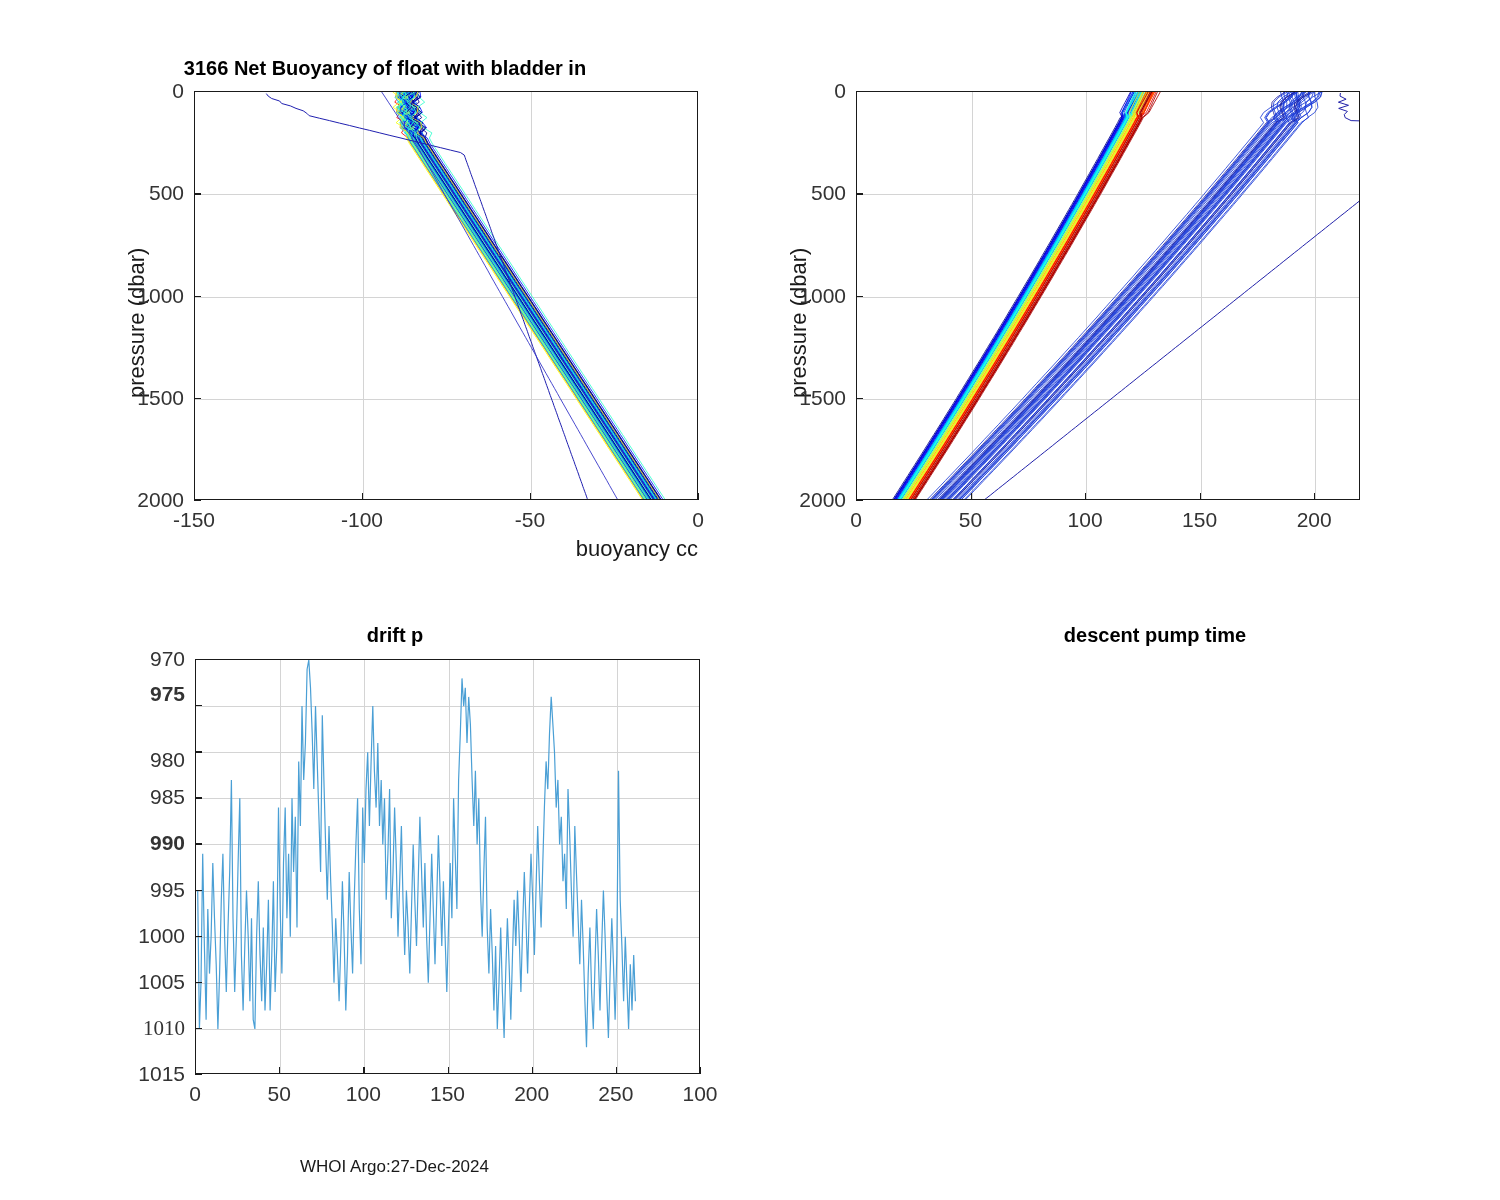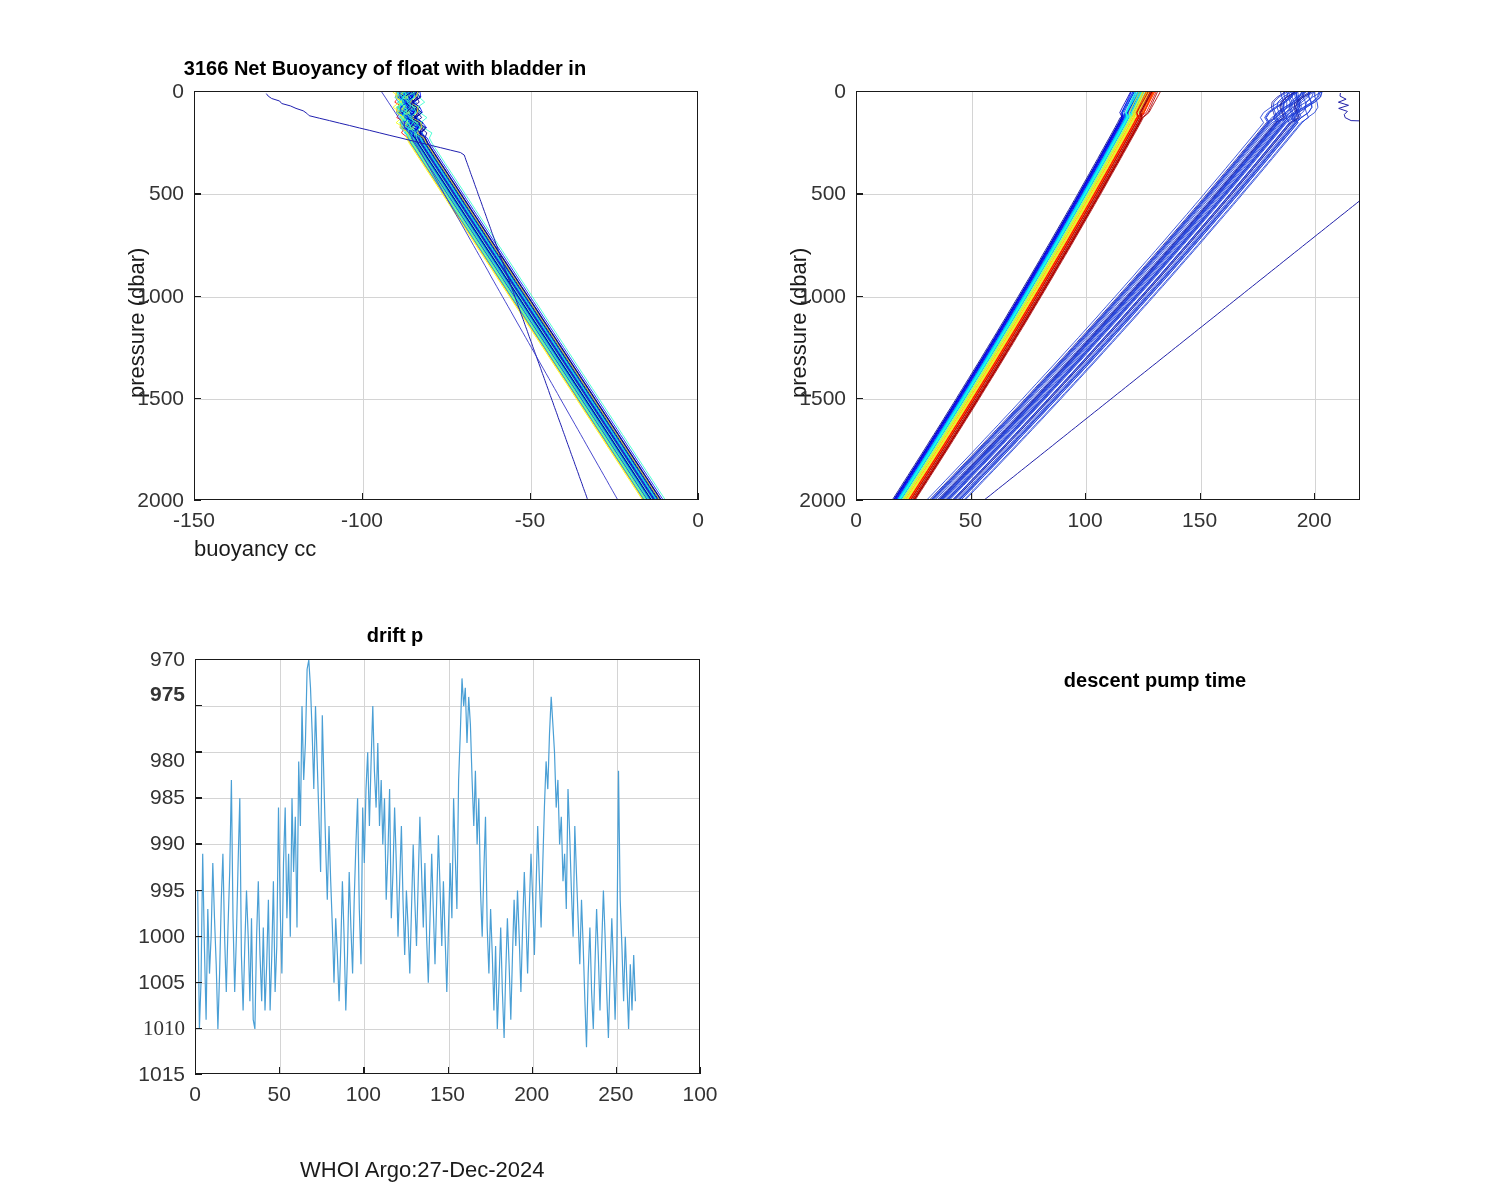--- a/index.html
+++ b/index.html
@@ -13,24 +13,24 @@
   .plotbox{position:absolute;box-sizing:border-box;border:1.3px solid #1a1a1a;background:#fff;overflow:hidden;}
   .gridline{position:absolute;background:#d4d4d4;}
   .gridline.v{width:1px;top:0;bottom:0;}
   .gridline.h{height:1px;left:0;right:0;}
   .tick{position:absolute;background:#1a1a1a;}
   .tick.x{width:1.3px;height:7px;}
   .tick.y{height:1.3px;width:7px;}
   .ticklabel{position:absolute;font-size:21px;color:#333;white-space:nowrap;}
   .ticklabel.x{transform:translateX(-50%);}
   .ticklabel.y{transform:translateY(-50%);text-align:right;}
-  .axis-xlabel{position:absolute;font-size:22px;color:#1a1a1a;text-align:left;white-space:nowrap;}
+  .axis-xlabel{position:absolute;font-size:22px;color:#1a1a1a;text-align:right;white-space:nowrap;}
   .axis-ylabel{position:absolute;font-size:22px;color:#1a1a1a;white-space:nowrap;
     transform-origin:0 0;transform:rotate(-90deg);}
-  .footer{position:absolute;font-size:22px;color:#1a1a1a;white-space:nowrap;}
+  .footer{position:absolute;font-size:17px;color:#1a1a1a;white-space:nowrap;}
   svg{display:block;}
 </style>
 </head>
 <body>
 
 <div id="figure">
 
   <div class="panel" style="left:0px;top:0px;width:750px;height:600px;">
     <div class="panel-title" style="top:57px;left:70px;width:630px;">3166 Net Buoyancy of float with bladder in</div>
     <div class="plotbox" id="pb1" style="left:194px;top:91px;width:504px;height:409px;">
@@ -300,32 +300,32 @@
       <div class="ticklabel x" style="left: 700px; top: 482px;">100</div>
       <div class="tick y" style="left: 195px; top: 59px;"></div>
       <div class="ticklabel y" style="width: 90px; left: 95px; top: 59px;">970</div>
       <div class="tick y" style="left: 195px; top: 105.111px;"></div>
       <div class="ticklabel y" style="width: 90px; left: 95px; top: 94px; font-weight: bold;">975</div>
       <div class="tick y" style="left: 195px; top: 151.222px;"></div>
       <div class="ticklabel y" style="width: 90px; left: 95px; top: 160px;">980</div>
       <div class="tick y" style="left: 195px; top: 197.333px;"></div>
       <div class="ticklabel y" style="width: 90px; left: 95px; top: 197.333px;">985</div>
       <div class="tick y" style="left: 195px; top: 243.444px;"></div>
-      <div class="ticklabel y" style="width: 90px; left: 95px; top: 243.444px;">990</div>
+      <div class="ticklabel y" style="width: 90px; left: 95px; top: 243.444px; font-weight: bold;">990</div>
       <div class="tick y" style="left: 195px; top: 289.556px;"></div>
       <div class="ticklabel y" style="width: 90px; left: 95px; top: 289.556px;">995</div>
       <div class="tick y" style="left: 195px; top: 335.667px;"></div>
       <div class="ticklabel y" style="width: 90px; left: 95px; top: 335.667px;">1000</div>
       <div class="tick y" style="left: 195px; top: 381.778px;"></div>
       <div class="ticklabel y" style="width: 90px; left: 95px; top: 381.778px;">1005</div>
       <div class="tick y" style="left: 195px; top: 427.889px;"></div>
       <div class="ticklabel y" style="width: 90px; left: 95px; top: 427.889px; font-family: Liberation Serif, serif;">1010</div>
       <div class="tick y" style="left: 195px; top: 474px;"></div>
       <div class="ticklabel y" style="width: 90px; left: 95px; top: 474px;">1015</div>
     </div>
 
   <div class="panel" style="left:750px;top:600px;width:750px;height:600px;">
-    <div class="panel-title" style="top:24px;left:90px;width:630px;margin-top:45px;">descent pump time</div>
+    <div class="panel-title" style="top:24px;left:90px;width:630px;">descent pump time</div>
 
   </div>
 
   <div class="footer" style="left:300px;top:1157px;">WHOI Argo:27-Dec-2024</div>
 </div>
 
 </body></html>

